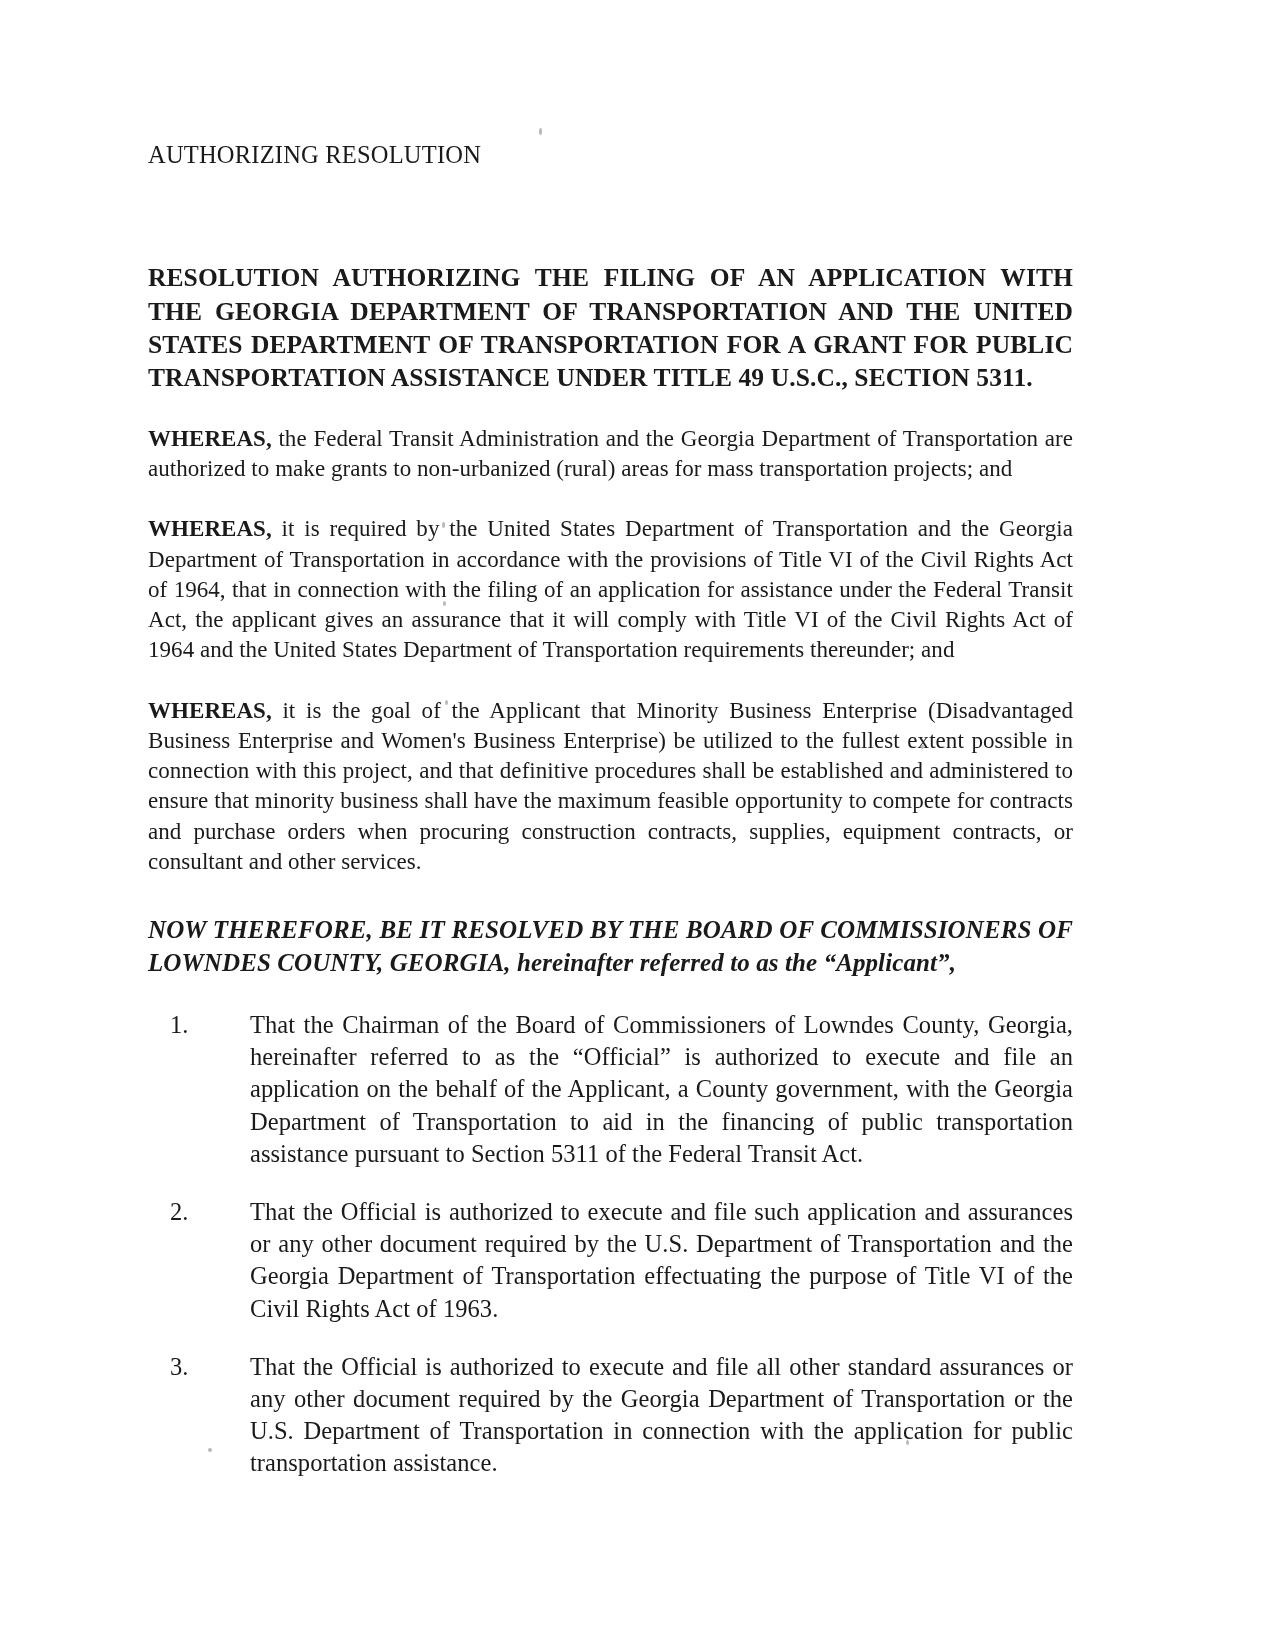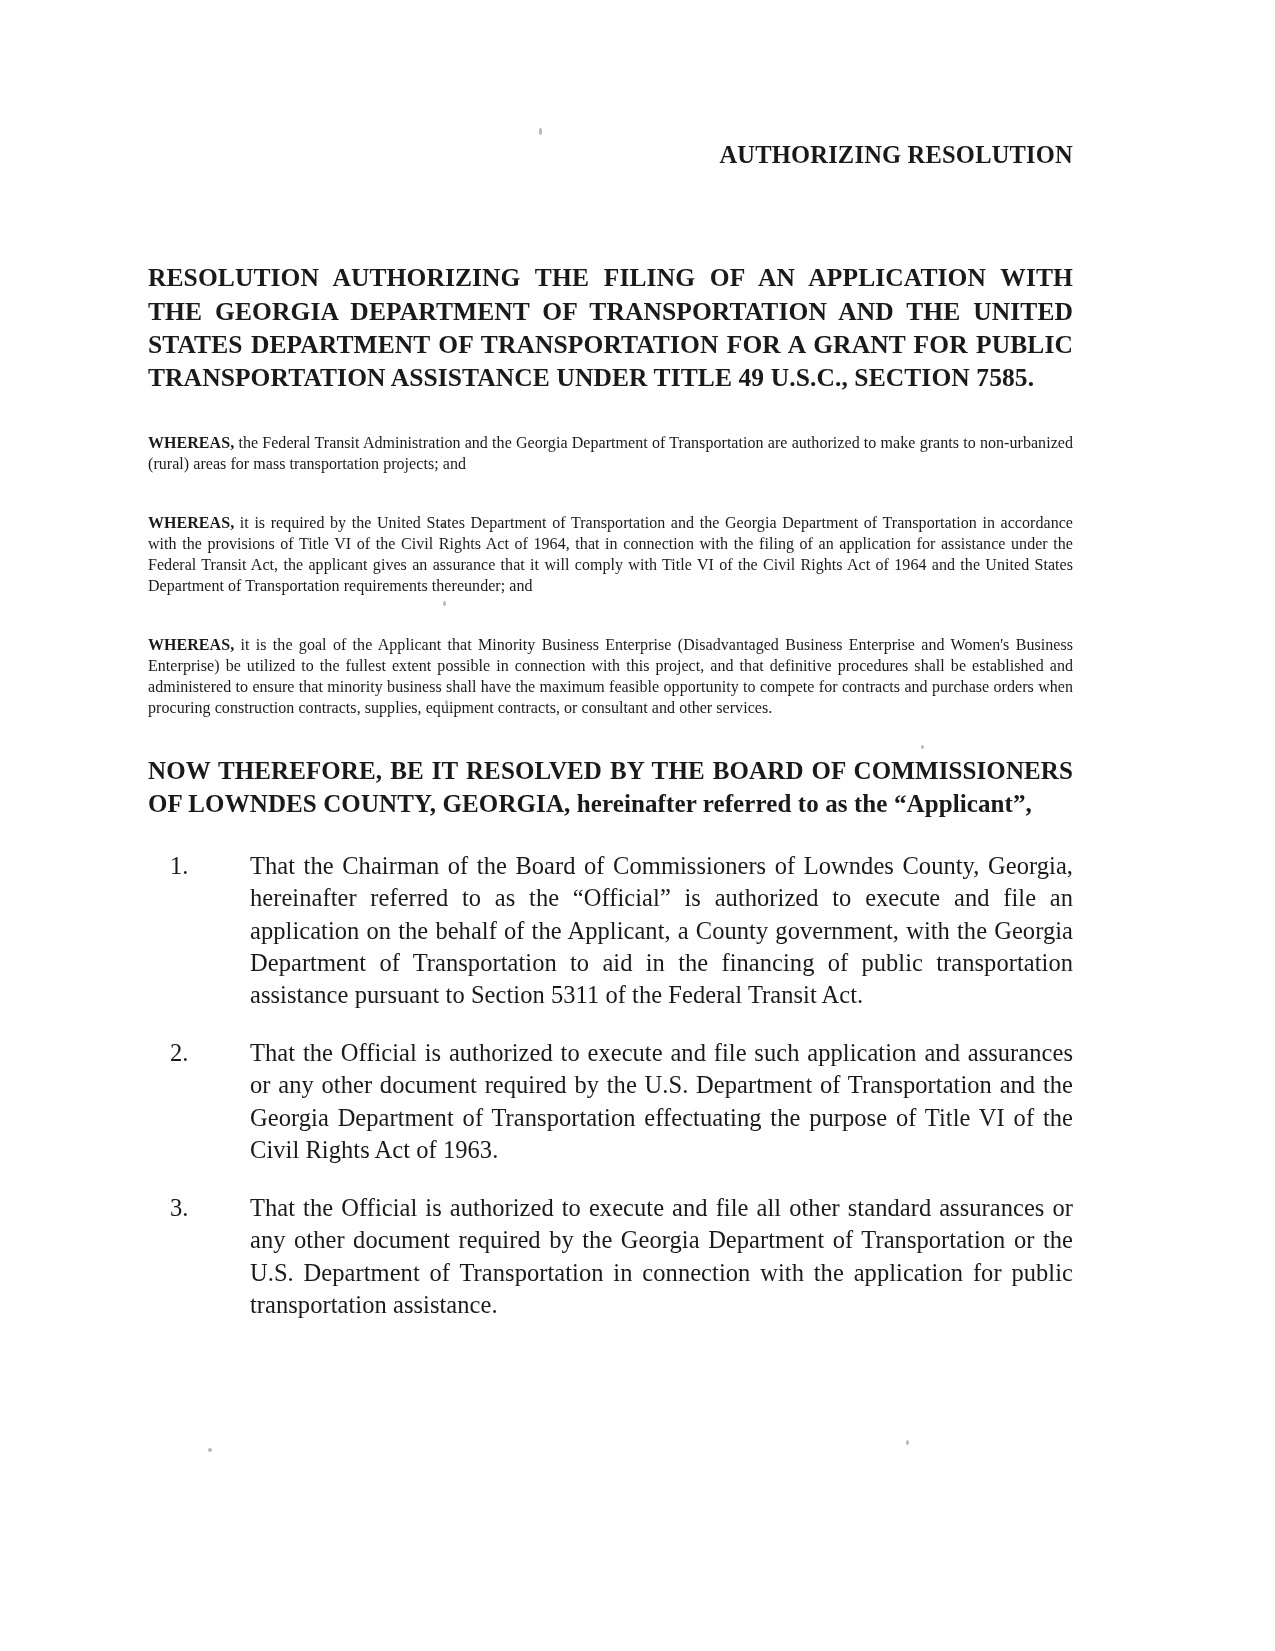--- a/index.html
+++ b/index.html
@@ -19,56 +19,57 @@
     box-sizing: border-box;
     overflow: hidden;
   }
   .content {
     position: absolute;
     left: 148px;
     top: 0;
     width: 925px;
   }
   .doc-title {
-    text-align: right;
-    font-weight: bold;
+    text-align: left;
+    font-weight: normal;
     font-size: 24.5px;
     letter-spacing: 0.2px;
     margin-top: 140px;
     margin-bottom: 0;
     line-height: 1.2;
   }
   .resolution-heading {
     font-weight: bold;
     font-size: 25.5px;
     line-height: 1.30;
     text-align: justify;
     text-align-last: left;
     margin-top: 92px;
     letter-spacing: 0.1px;
   }
   .para {
-    font-size: 16px;
+    font-size: 23px;
     line-height: 1.315;
     text-align: justify;
     text-align-last: left;
-    margin-top: 38px;
+    margin-top: 30px;
     letter-spacing: 0.05px;
   }
   .para .lead {
     font-weight: bold;
   }
   .now-therefore {
     font-weight: bold;
     font-size: 25px;
     line-height: 1.32;
     text-align: justify;
     text-align-last: left;
     margin-top: 36px;
     letter-spacing: 0.1px;
+    font-style: italic;
   }
   ol.items {
     list-style: none;
     margin: 0;
     padding: 0;
     margin-top: 30px;
   }
   ol.items > li {
     position: relative;
     padding-left: 80px;
@@ -107,21 +108,21 @@
   <div class="speck" style="left:443px; top:601px; width:3px; height:5px;"></div>
   <div class="speck" style="left:445px; top:700px; width:3px; height:5px;"></div>
   <div class="speck" style="left:921px; top:745px; width:3px; height:4px;"></div>
   <div class="speck" style="left:906px; top:1440px; width:3px; height:5px;"></div>
   <div class="speck" style="left:208px; top:1448px; width:4px; height:4px;"></div>
 
   <div class="content">
 
     <h1 class="doc-title">AUTHORIZING RESOLUTION</h1>
 
-    <p class="resolution-heading">RESOLUTION AUTHORIZING THE FILING OF AN APPLICATION WITH THE GEORGIA DEPARTMENT OF TRANSPORTATION AND THE UNITED STATES DEPARTMENT OF TRANSPORTATION FOR A GRANT FOR PUBLIC TRANSPORTATION ASSISTANCE UNDER TITLE 49 U.S.C., SECTION 7585.</p>
+    <p class="resolution-heading">RESOLUTION AUTHORIZING THE FILING OF AN APPLICATION WITH THE GEORGIA DEPARTMENT OF TRANSPORTATION AND THE UNITED STATES DEPARTMENT OF TRANSPORTATION FOR A GRANT FOR PUBLIC TRANSPORTATION ASSISTANCE UNDER TITLE 49 U.S.C., SECTION 5311.</p>
 
     <p class="para"><span class="lead">WHEREAS,</span><span> the Federal Transit Administration and the Georgia Department of Transportation are authorized to make grants to non-urbanized (rural) areas for mass transportation projects; and</span></p>
 
 
     <p class="para"><span class="lead">WHEREAS,</span><span> it is required by the United States Department of Transportation and the Georgia Department of Transportation in accordance with the provisions of Title VI of the Civil Rights Act of 1964, that in connection with the filing of an application for assistance under the Federal Transit Act, the applicant gives an assurance that it will comply with Title VI of the Civil Rights Act of 1964 and the United States Department of Transportation requirements thereunder; and</span></p>
 
     <p class="para"><span class="lead">WHEREAS,</span><span> it is the goal of the Applicant that Minority Business Enterprise (Disadvantaged Business Enterprise and Women's Business Enterprise) be utilized to the fullest extent possible in connection with this project, and that definitive procedures shall be established and administered to ensure that minority business shall have the maximum feasible opportunity to compete for contracts and purchase orders when procuring construction contracts, supplies, equipment contracts, or consultant and other services.</span></p>
 
     <p class="now-therefore">NOW THEREFORE, BE IT RESOLVED BY THE BOARD OF COMMISSIONERS OF LOWNDES COUNTY, GEORGIA, hereinafter referred to as the “Applicant”,</p>
 

